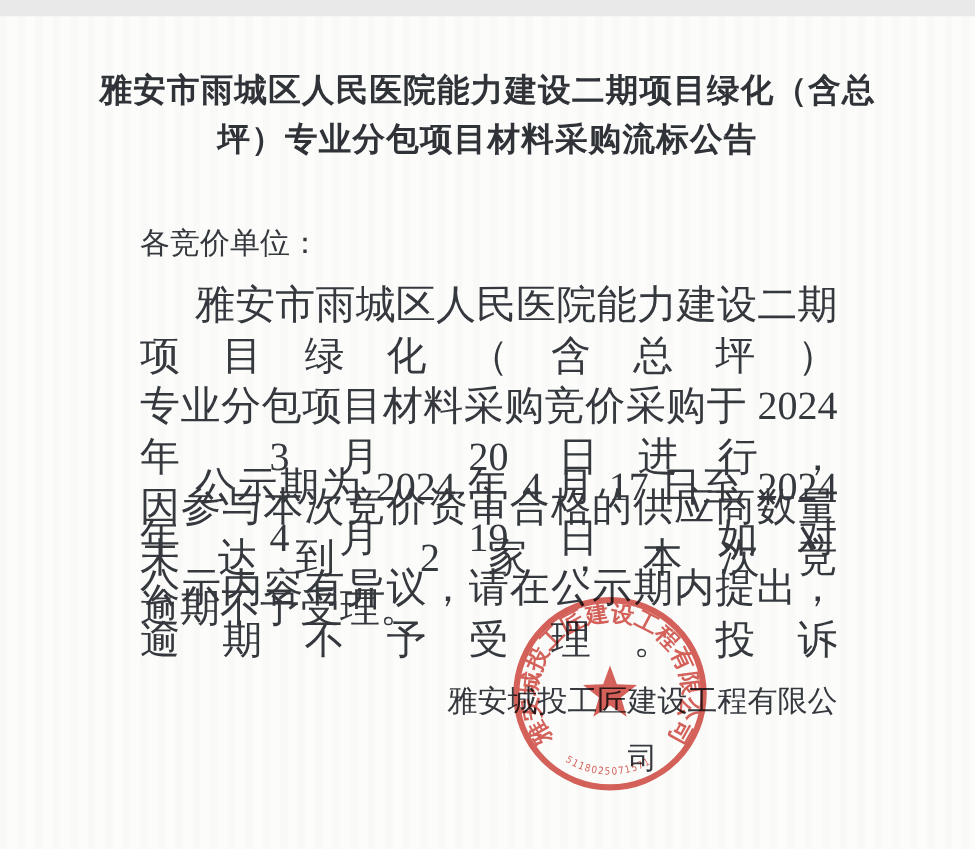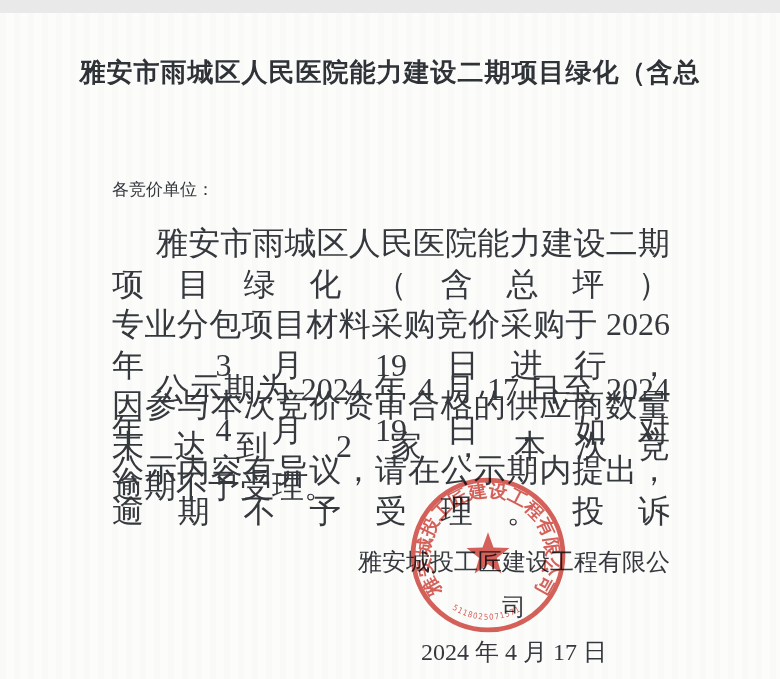--- a/index.html
+++ b/index.html
@@ -34,21 +34,21 @@
     font-size: 26px;
     font-weight: bold;
     line-height: 39px;
     letter-spacing: 1px;
     color: #2f3338;
   }
   .salutation {
     position: absolute;
     top: 165px;
     left: 112px;
-    font-size: 17px;
+    font-size: 24px;
   }
   .para {
     position: absolute;
     left: 112px;
     width: 558px;
     font-size: 32px;
     line-height: 40.5px;
   }
   .para-1 { top: 210px; }
   .para-2 { top: 356px; }
@@ -90,39 +90,39 @@
     font-family: "DejaVu Sans", sans-serif;
   }
 </style>
 </head>
 <body>
 
 <div class="page">
 
   <div class="doc-title">
     <div>雅安市雨城区人民医院能力建设二期项目绿化（含总</div>
+    <div>坪）专业分包项目材料采购流标公告</div>
   </div>
 
   <div class="salutation">各竞价单位：</div>
 
   <div class="para para-1">
     <div class="line justify indent">雅安市雨城区人民医院能力建设二期项目绿化（含总坪）</div>
-    <div class="line justify">专业分包项目材料采购竞价采购于 2026 年 3 月 19 日进行，</div>
+    <div class="line justify">专业分包项目材料采购竞价采购于 2024 年 3 月 20 日进行，</div>
     <div class="line justify">因参与本次竞价资审合格的供应商数量未达到 2 家，本次竞</div>
     <div class="line">逾期不予受理。</div>
   </div>
 
   <div class="para para-2">
     <div class="line justify indent">公示期为 2024 年 4 月 17 日至 2024 年 4 月 19 日，如对</div>
     <div class="line justify">公示内容有异议，请在公示期内提出，逾期不予受理。投诉</div>
   </div>
 
   <div class="signature">
     <div>雅安城投工匠建设工程有限公司</div>
-    <div>2024 年 4 月 17 日</div>
   </div>
 
   <svg class="stamp" viewBox="0 0 200 200" xmlns="http://www.w3.org/2000/svg">
     <defs>
       <path id="sealTopArc" d="M 44.8,146.3 A 72,72 0 1,1 155.2,146.3" fill="none"></path>
       <path id="sealBottomArc" d="M 54.1,165.5 A 80,80 0 0,0 145.9,165.5" fill="none"></path>
     </defs>
     <circle cx="100" cy="100" r="92.5" fill="none" stroke-width="6" stroke="#d4564e"></circle>
     <polygon points="100,72 106.8,90.7 126.6,91.3 110.9,103.6 116.5,122.7 100,111.5 83.5,122.7 89.1,103.6 73.4,91.3 93.2,90.7" fill="#d4564e"></polygon>
     <text class="seal-ring-text" fill="#d4564e">

